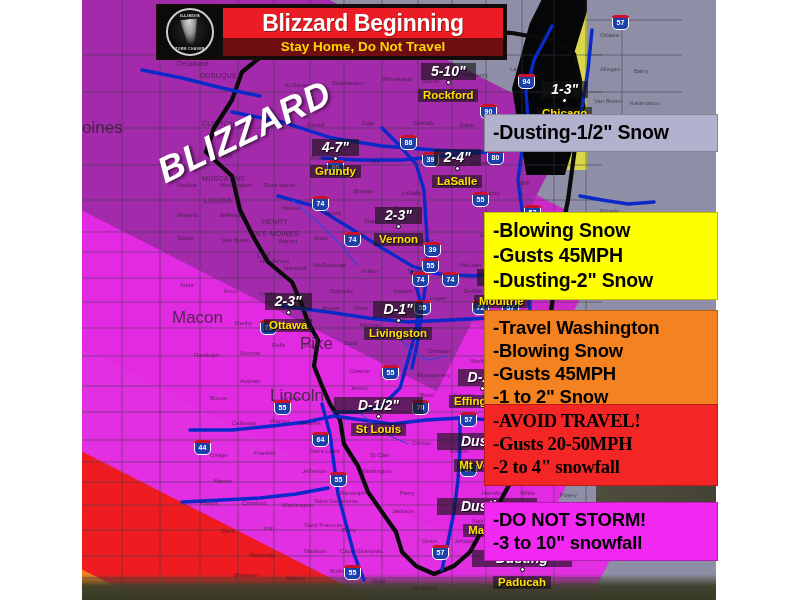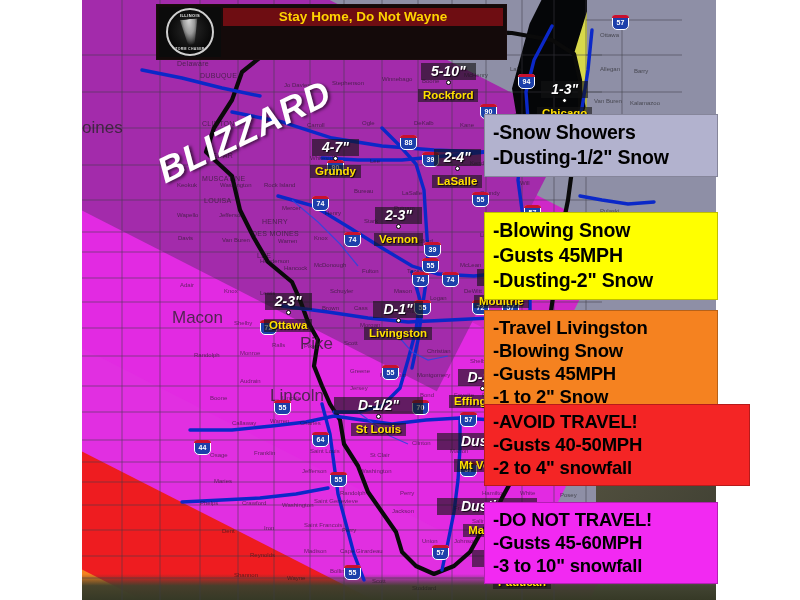--- a/index.html
+++ b/index.html
@@ -589,45 +589,44 @@
 
   <div id="header-banner">
     <div id="logo-badge">
       <div id="logo-circle">
         <div id="logo-top-text">ILLINOIS</div>
         <div id="logo-funnel"></div>
         <div id="logo-bot-text">STORM CHASERS</div>
       </div>
     </div>
     <div id="title-block">
-      <div id="sub-title">Stay Home, Do Not Wayne</div>
+      <div id="main-title">Blizzard Beginning</div>
+      <div id="sub-title">Stay Home, Do Not Travel</div>
     </div>
   </div>
 
   <div id="legend-layer">
       <div class="legend-box" style="top: 114px; background: rgb(178, 178, 206); width: 234px;">
-        <div class="line">-Snow Showers</div>
         <div class="line">-Dusting-1/2" Snow</div>
       </div>
       <div class="legend-box" style="top: 212px; background: rgb(255, 255, 0); width: 234px;">
         <div class="line">-Blowing Snow</div>
         <div class="line">-Gusts 45MPH</div>
         <div class="line">-Dusting-2" Snow</div>
       </div>
       <div class="legend-box compact" style="top: 310px; background: rgb(245, 130, 32); width: 234px;">
-        <div class="line">-Travel Livingston</div>
+        <div class="line">-Travel Washington</div>
         <div class="line">-Blowing Snow</div>
         <div class="line">-Gusts 45MPH</div>
         <div class="line">-1 to 2" Snow</div>
       </div>
-      <div class="legend-box compact" style="top: 404px; background: rgb(244, 37, 37); width: 266px;">
+      <div class="legend-box compact" style="top: 404px; background: rgb(244, 37, 37); width: 234px; font-family: Liberation Serif, serif;">
         <div class="line">-AVOID TRAVEL!</div>
-        <div class="line">-Gusts 40-50MPH</div>
+        <div class="line">-Gusts 20-50MPH</div>
         <div class="line">-2 to 4" snowfall</div>
       </div>
       <div class="legend-box compact" style="top: 502px; background: rgb(242, 41, 242); width: 234px;">
-        <div class="line">-DO NOT TRAVEL!</div>
-        <div class="line">-Gusts 45-60MPH</div>
+        <div class="line">-DO NOT STORM!</div>
         <div class="line">-3 to 10" snowfall</div>
       </div>
     </div>
 
 </div>
 
 </body></html>

